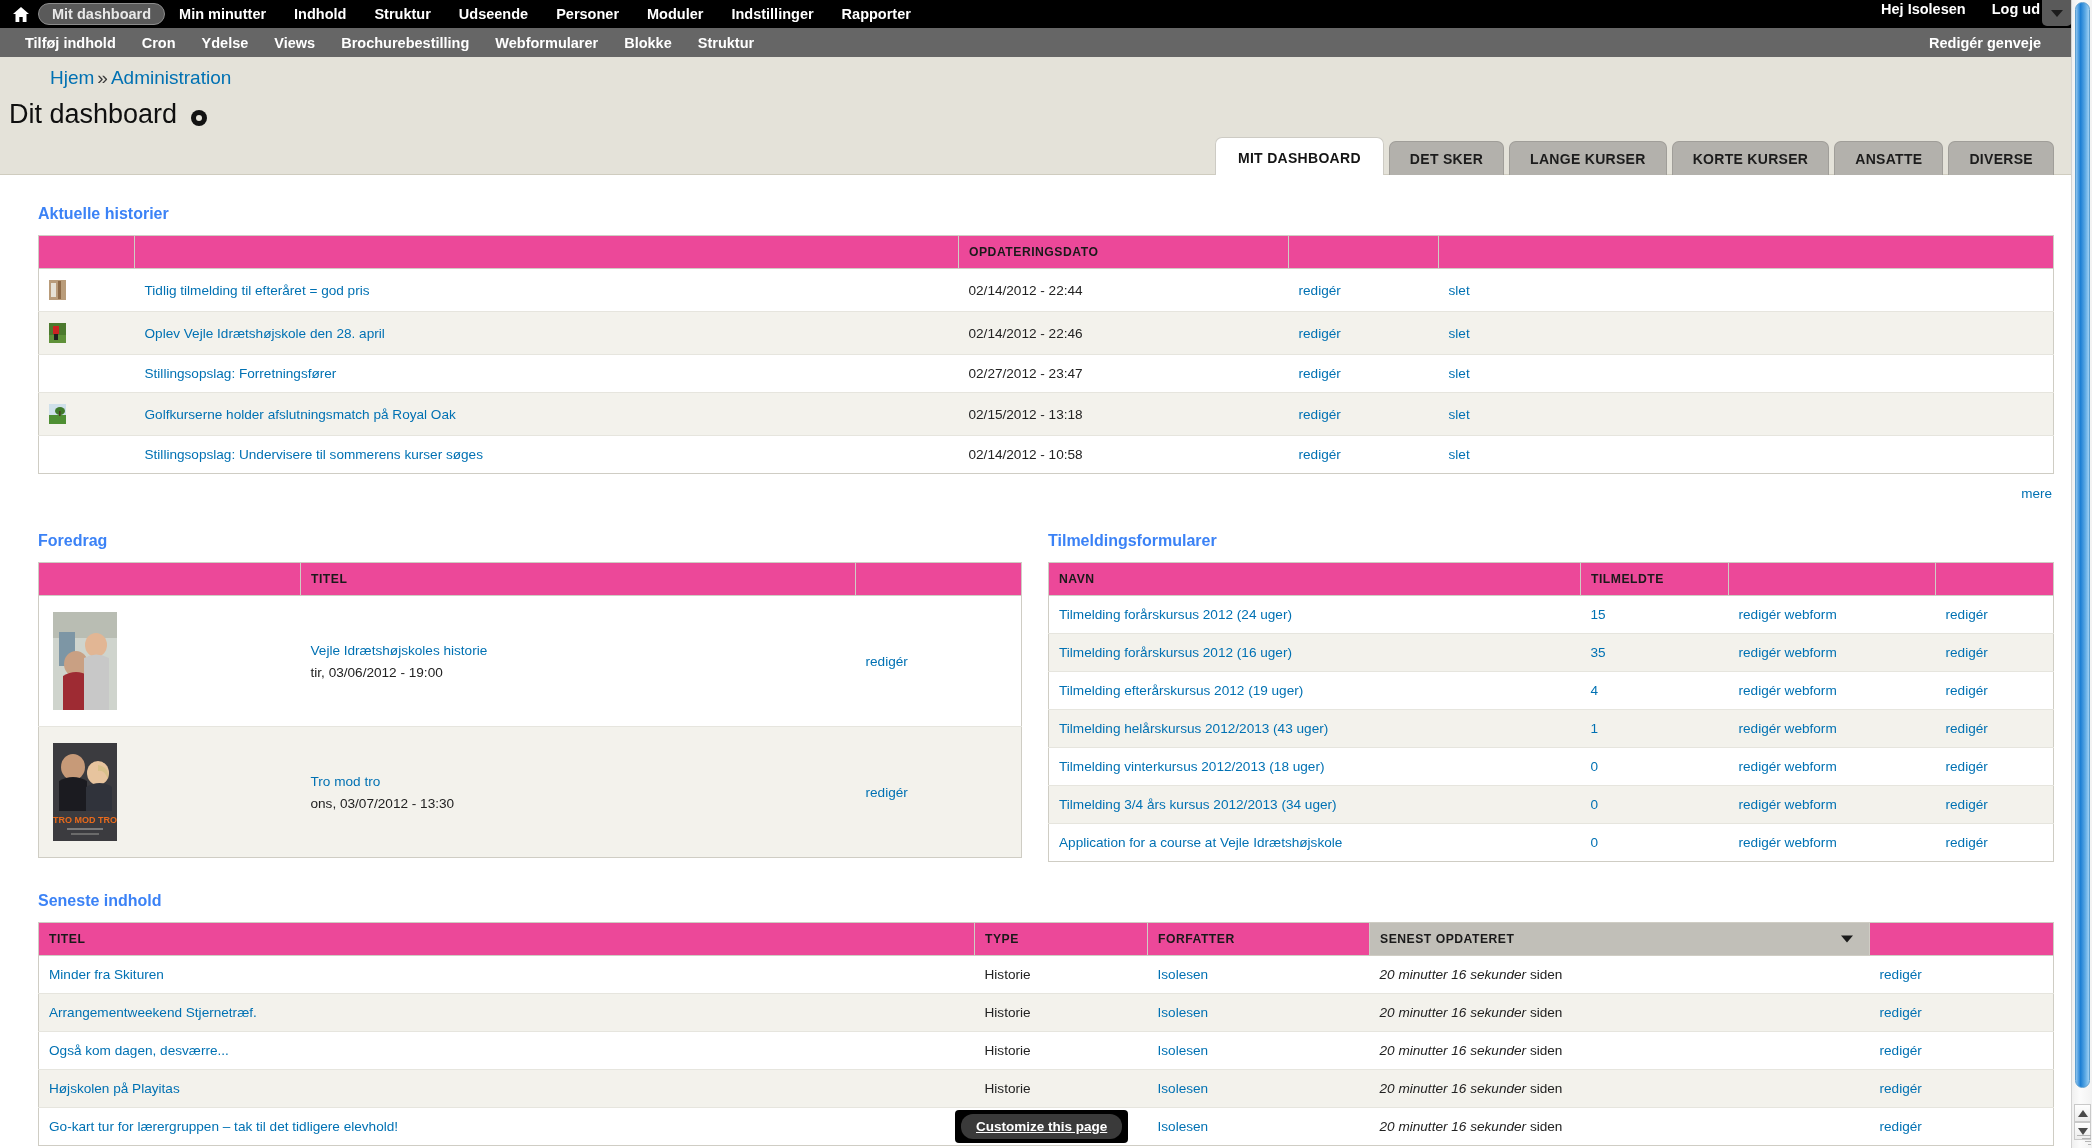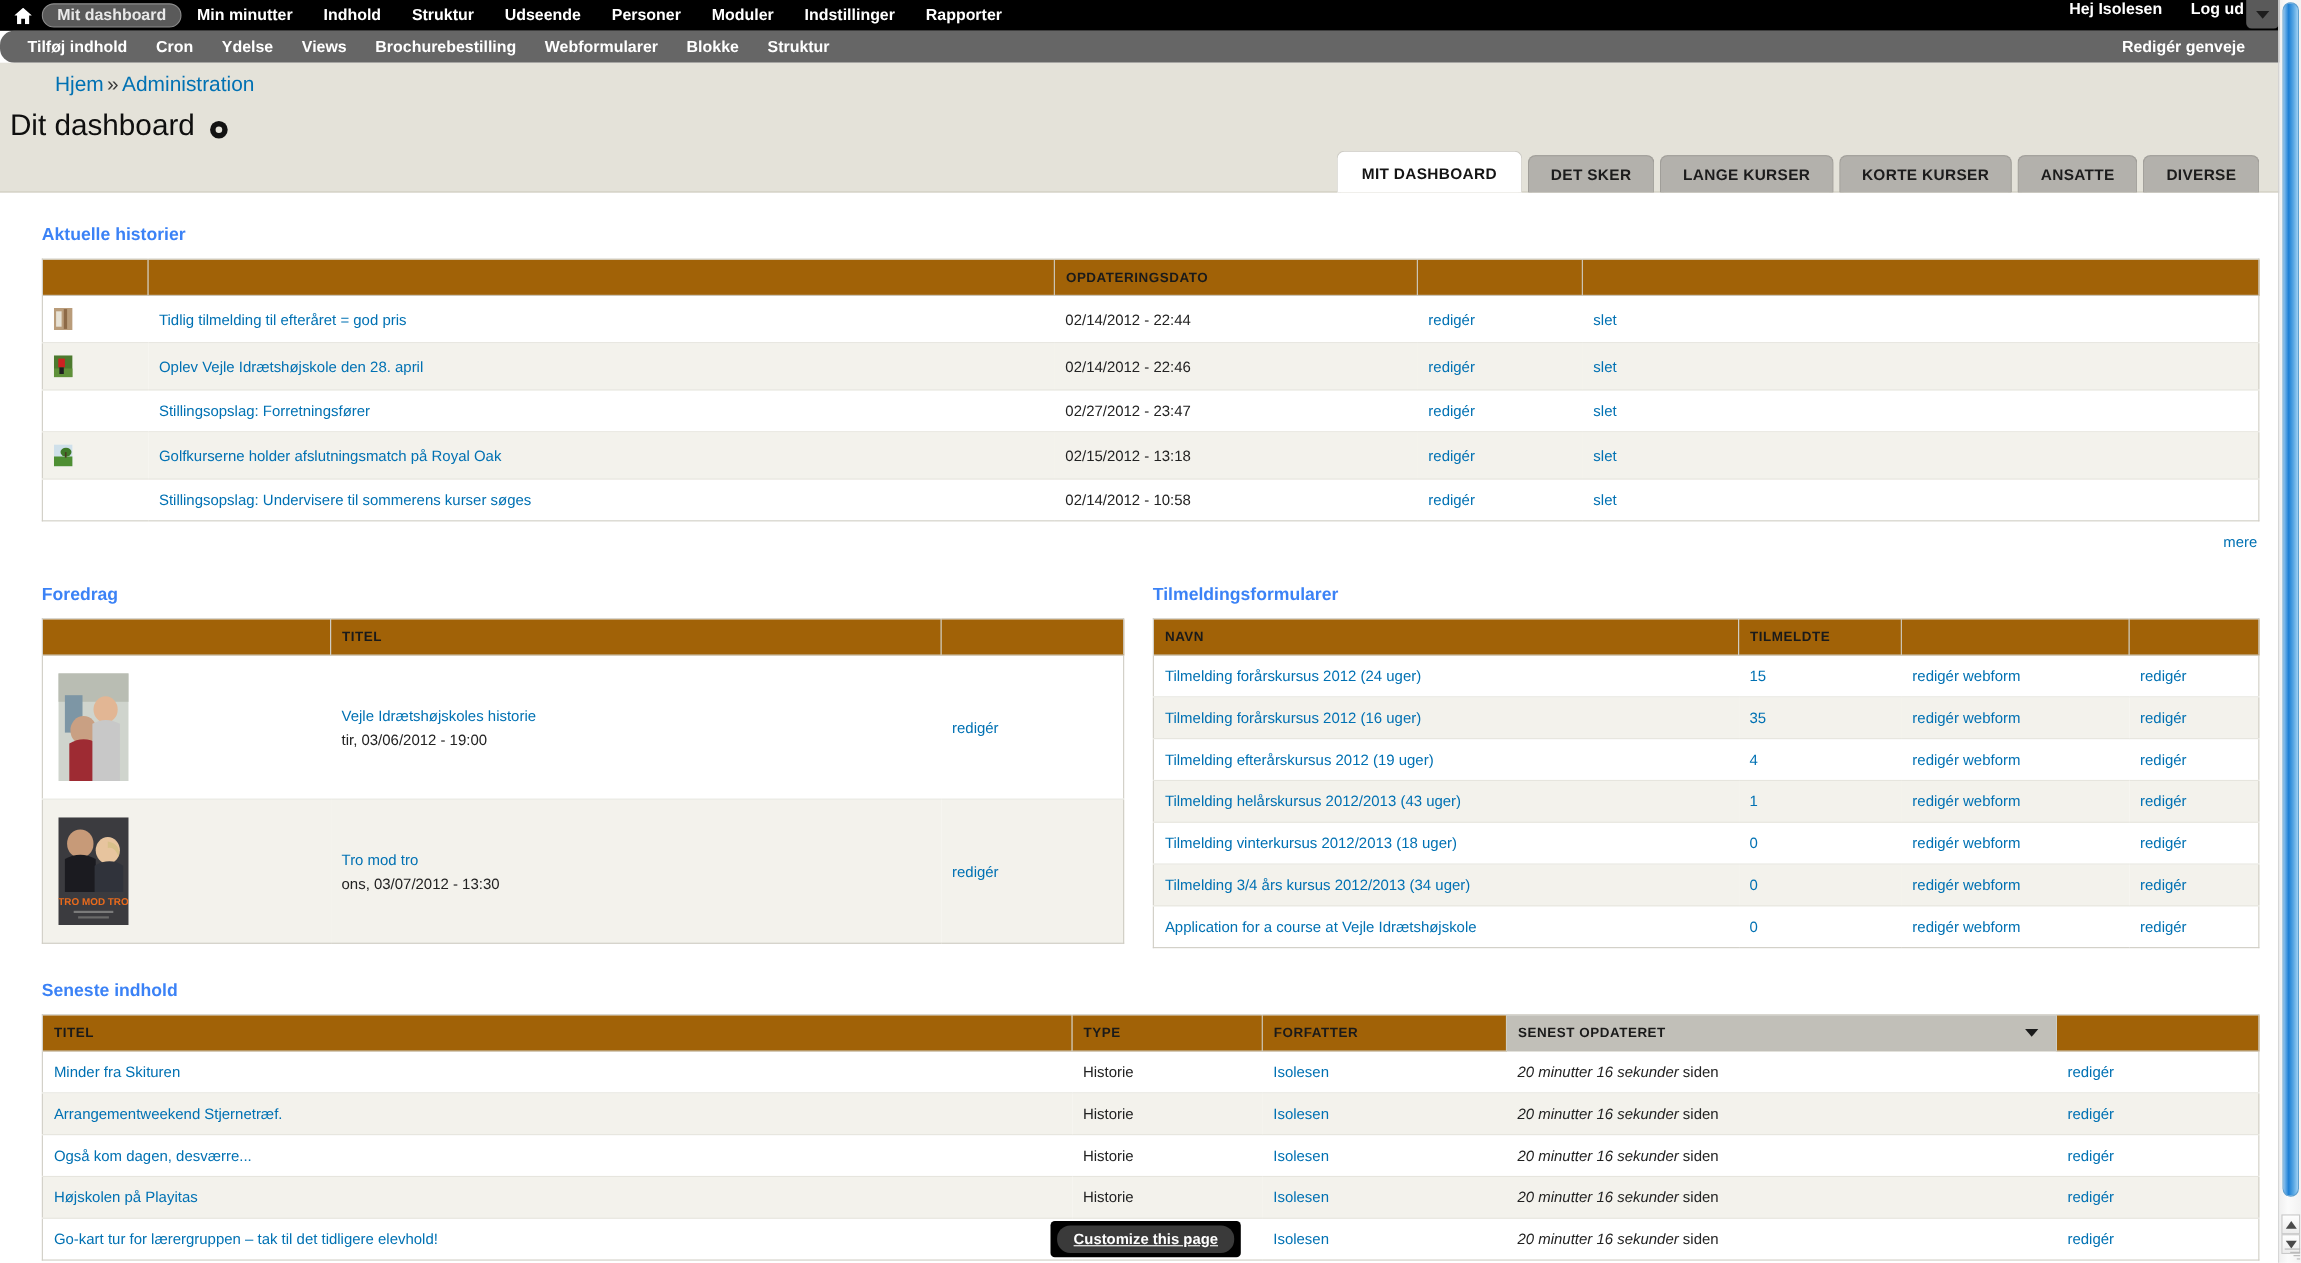--- a/index.html
+++ b/index.html
@@ -61,21 +61,20 @@
   .tri-down { width:0;height:0;border-left:6px solid transparent;border-right:6px solid transparent;border-top:7px solid #1d1d1d;}
 
   
   .shortcut-bar {
     position: relative;
     height: 29px;
     background: #666666;
     display: flex; align-items: center;
     padding-left: 12px;
     color:#fff;
-    border-radius:13px;
   }
   .shortcut-bar a {
     color: #ffffff; font-size: 14.5px; font-weight: bold;
     text-decoration: none; padding: 0 13px; white-space: nowrap;
   }
   .shortcut-bar .edit-shortcuts {
     position:absolute; right: 38px;
   }
 
   
@@ -127,21 +126,21 @@
   h2.section-title {
     font-size: 16px; font-weight:bold; color:#3b82f6;
     margin: 30px 0 12px 0;
   }
   table.dtable {
     width:100%; border-collapse:collapse;
     border:1px solid #cfcdc4;
     font-size: 13.6px;
   }
   table.dtable thead th {
-    background:#a16207;
+    background:#ec4899;
     text-align:left;
     font-size:12.2px;
     font-weight:bold;
     letter-spacing:0.5px;
     color:#1a1a1a;
     padding: 9px 10px;
     border-right:1px solid #cfcdc4;
     border-bottom:1px solid #cfcdc4;
     height: 30px;
   }

